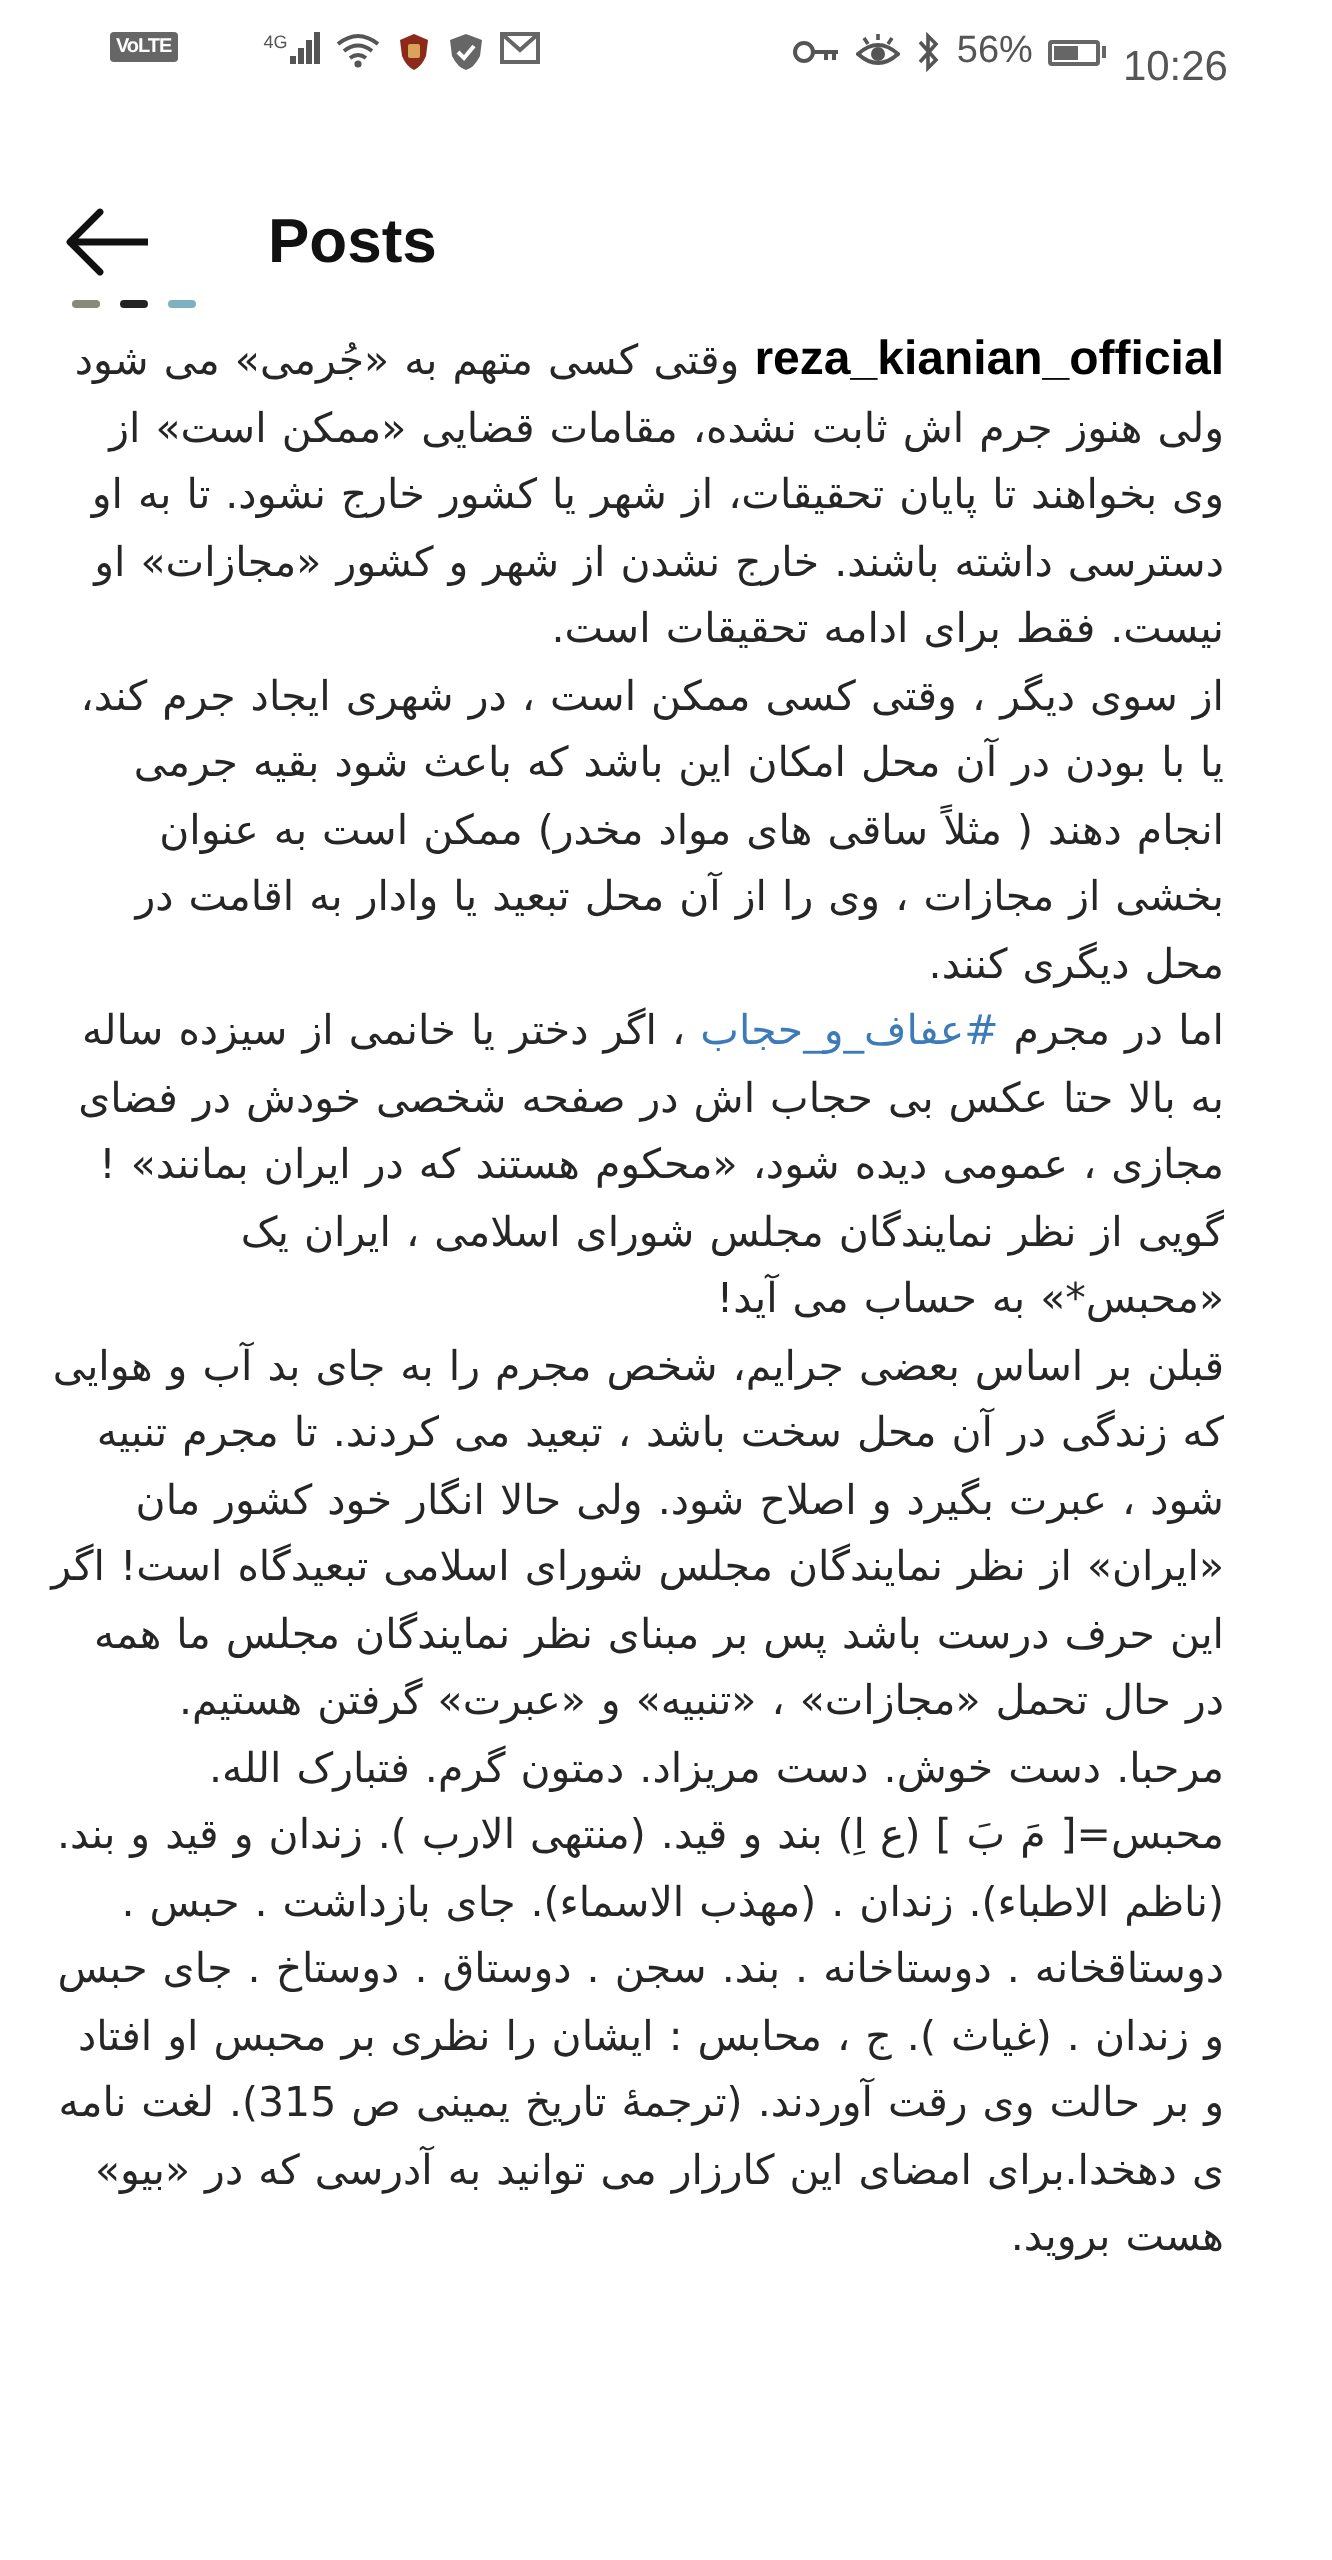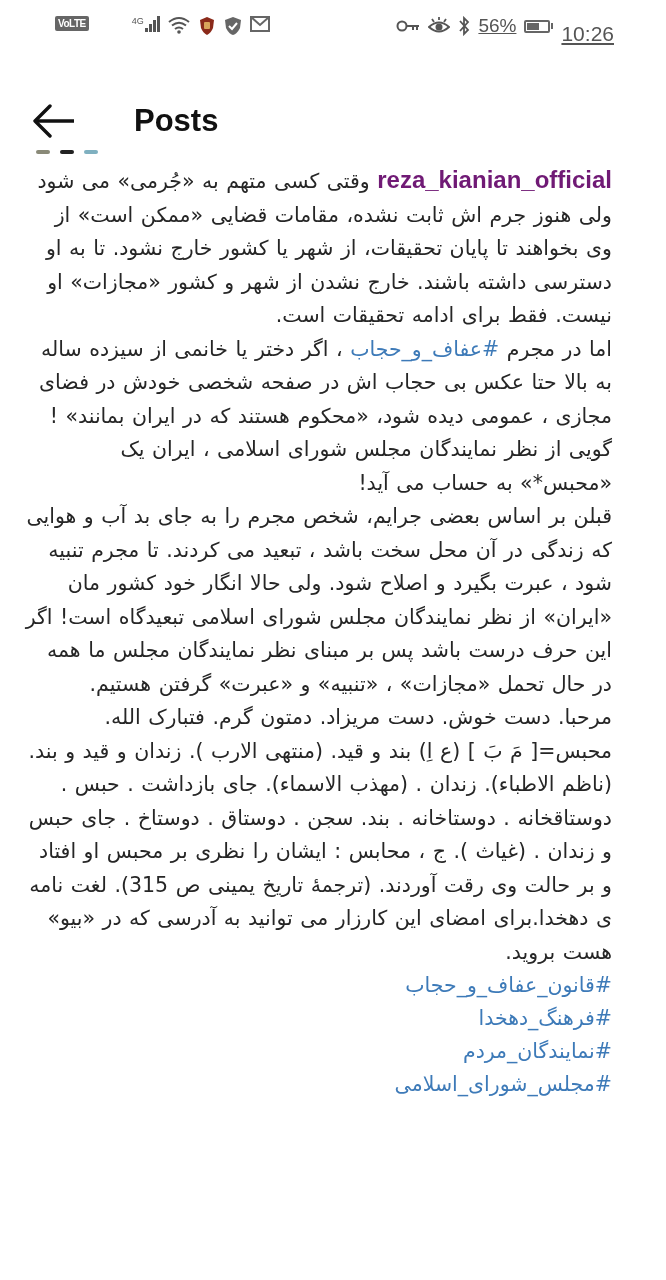--- a/index.html
+++ b/index.html
@@ -9,21 +9,21 @@
     font-family: "DejaVu Sans", "Liberation Sans", sans-serif;
     color: #1a1a1a;
     position: relative;
   }
   .statusbar {
     position: absolute; top: 0; left: 0; width: 666px; height: 52px;
     display: flex; align-items: center; justify-content: space-between;
     color: #555; font-family: "Liberation Sans", sans-serif;
   }
   .sb-left { display: flex; align-items: flex-start; gap: 8px; padding-left: 55px; }
-  .sb-right { display: flex; align-items: center; gap: 8px; padding-right: 52px; font-size: 19px; color: #555; text-decoration: underline; }
+  .sb-right { display: flex; align-items: center; gap: 8px; padding-right: 52px; font-size: 19px; color: #555; }
   .volte { background: #666; color: #fff; font-size: 10px; font-weight: bold; padding: 2px 3px; border-radius: 2px; letter-spacing: -0.5px; }
   .sig { font-size: 9px; color: #555; display: flex; align-items: flex-end; gap: 1px; height: 16px; margin-left: 35px; }
   .sig i { display: inline-block; width: 3px; background: #555; }
   .battery { display: inline-flex; align-items: center; }
   .battery .body { width: 26px; height: 13px; border: 2px solid #666; border-radius: 2px; position: relative; box-sizing: border-box; }
   .battery .body .fill { position: absolute; left: 1px; top: 1px; bottom: 1px; width: 52%; background: #666; }
   .battery .tip { width: 2px; height: 6px; background: #666; margin-left: 1px; }
 
   .header {
     position: absolute; top: 78px; left: 0; width: 666px; height: 86px;
@@ -38,21 +38,21 @@
   .caption {
     position: absolute; top: 163px; left: 24px; width: 588px;
     direction: rtl; text-align: right;
     font-family: "DejaVu Sans", sans-serif;
     font-size: 20.5px; line-height: 33.5px; color: #262626;
     word-spacing: 1px;
   }
   .caption p { margin: 0; }
   .username {
     font-family: "Liberation Sans", sans-serif; font-weight: bold;
-    font-size: 24px; color: #701a75; direction: ltr; unicode-bidi: isolate;
+    font-size: 24px; color: #000000; direction: ltr; unicode-bidi: isolate;
     cursor: pointer;
   }
   .tag { color: #3d7ab8; cursor: pointer; }
   .tags { margin-top: 0; }
   .tags div { line-height: 33px; }
 </style>
 </head>
 <body>
 
 <div class="statusbar">
@@ -122,25 +122,20 @@
   <span style="background:#8a8a78;"></span>
   <span style="background:#222;"></span>
   <span style="background:#7fb0c0;"></span>
 </div>
 
 <div class="caption">
   <p>
     <span class="username">reza_kianian_official</span>
     <span>وقتی کسی متهم به «جُرمی» می شود ولی هنوز جرم اش ثابت نشده، مقامات قضایی «ممکن است» از وی بخواهند تا پایان تحقیقات، از شهر یا کشور خارج نشود. تا به او دسترسی داشته باشند. خارج نشدن از شهر و کشور «مجازات» او نیست. فقط برای ادامه تحقیقات است.</span>
   </p>
+  <p>از سوی دیگر ، وقتی کسی ممکن است ، در شهری ایجاد جرم کند، یا با بودن در آن محل امکان این باشد که باعث شود بقیه جرمی انجام دهند ( مثلاً ساقی های مواد مخدر) ممکن است به عنوان بخشی از مجازات ، وی را از آن محل تبعید یا وادار به اقامت در محل دیگری کنند.</p>
   <p>
     <span>اما در مجرم </span><span class="tag">#عفاف_و_حجاب</span><span> ، اگر دختر یا خانمی از سیزده ساله به بالا حتا عکس بی حجاب اش در صفحه شخصی خودش در فضای مجازی ، عمومی دیده شود، «محکوم هستند که در ایران بمانند» ! گویی از نظر نمایندگان مجلس شورای اسلامی ، ایران یک «محبس*» به حساب می آید!</span>
   </p>
   <p>قبلن بر اساس بعضی جرایم، شخص مجرم را به جای بد آب و هوایی که زندگی در آن محل سخت باشد ، تبعید می کردند. تا مجرم تنبیه شود ، عبرت بگیرد و اصلاح شود. ولی حالا انگار خود کشور مان «ایران» از نظر نمایندگان مجلس شورای اسلامی تبعیدگاه است! اگر این حرف درست باشد پس بر مبنای نظر نمایندگان مجلس ما همه در حال تحمل «مجازات» ، «تنبیه» و «عبرت» گرفتن هستیم.</p>
   <p>مرحبا. دست خوش. دست مریزاد. دمتون گرم. فتبارک الله.</p>
   <p>محبس=[ مَ بَ ] (ع اِ) بند و قید. (منتهی الارب ). زندان و قید و بند. (ناظم الاطباء). زندان . (مهذب الاسماء). جای بازداشت . حبس . دوستاقخانه . دوستاخانه . بند. سجن . دوستاق . دوستاخ . جای حبس و زندان . (غیاث ). ج ، محابس : ایشان را نظری بر محبس او افتاد و بر حالت وی رقت آوردند. (ترجمهٔ تاریخ یمینی ص 315). لغت نامه ی دهخدا.برای امضای این کارزار می توانید به آدرسی که در «بیو» هست بروید.</p>
-  <div class="tags">
-    <div><span class="tag">#قانون_عفاف_و_حجاب</span></div>
-    <div><span class="tag">#فرهنگ_دهخدا</span></div>
-    <div><span class="tag">#نمایندگان_مردم</span></div>
-    <div><span class="tag">#مجلس_شورای_اسلامی</span></div>
-  </div>
 </div>
 
 </body></html>

